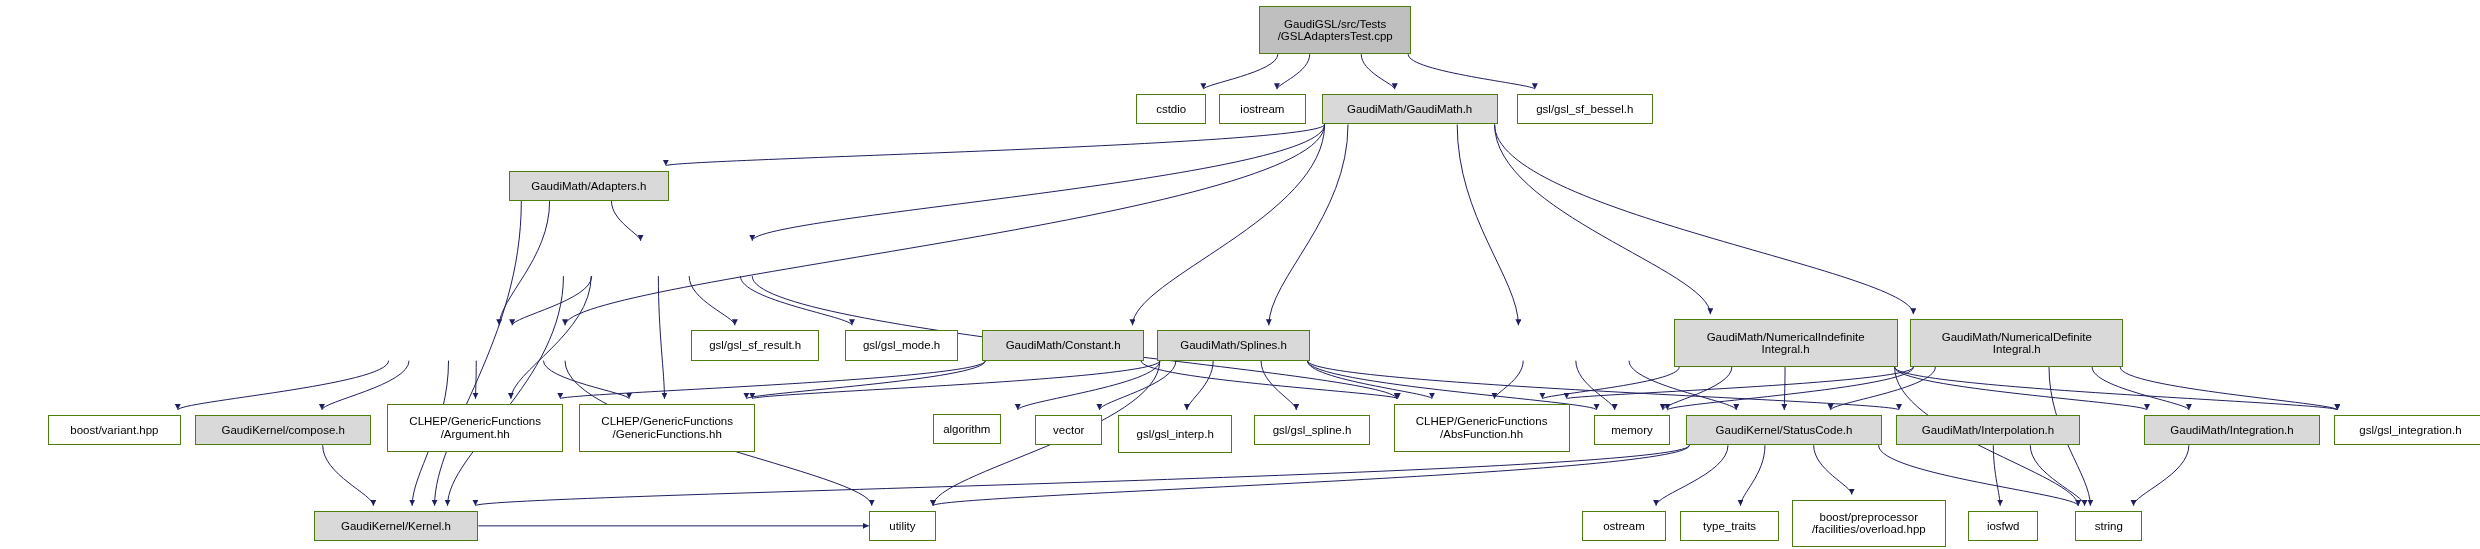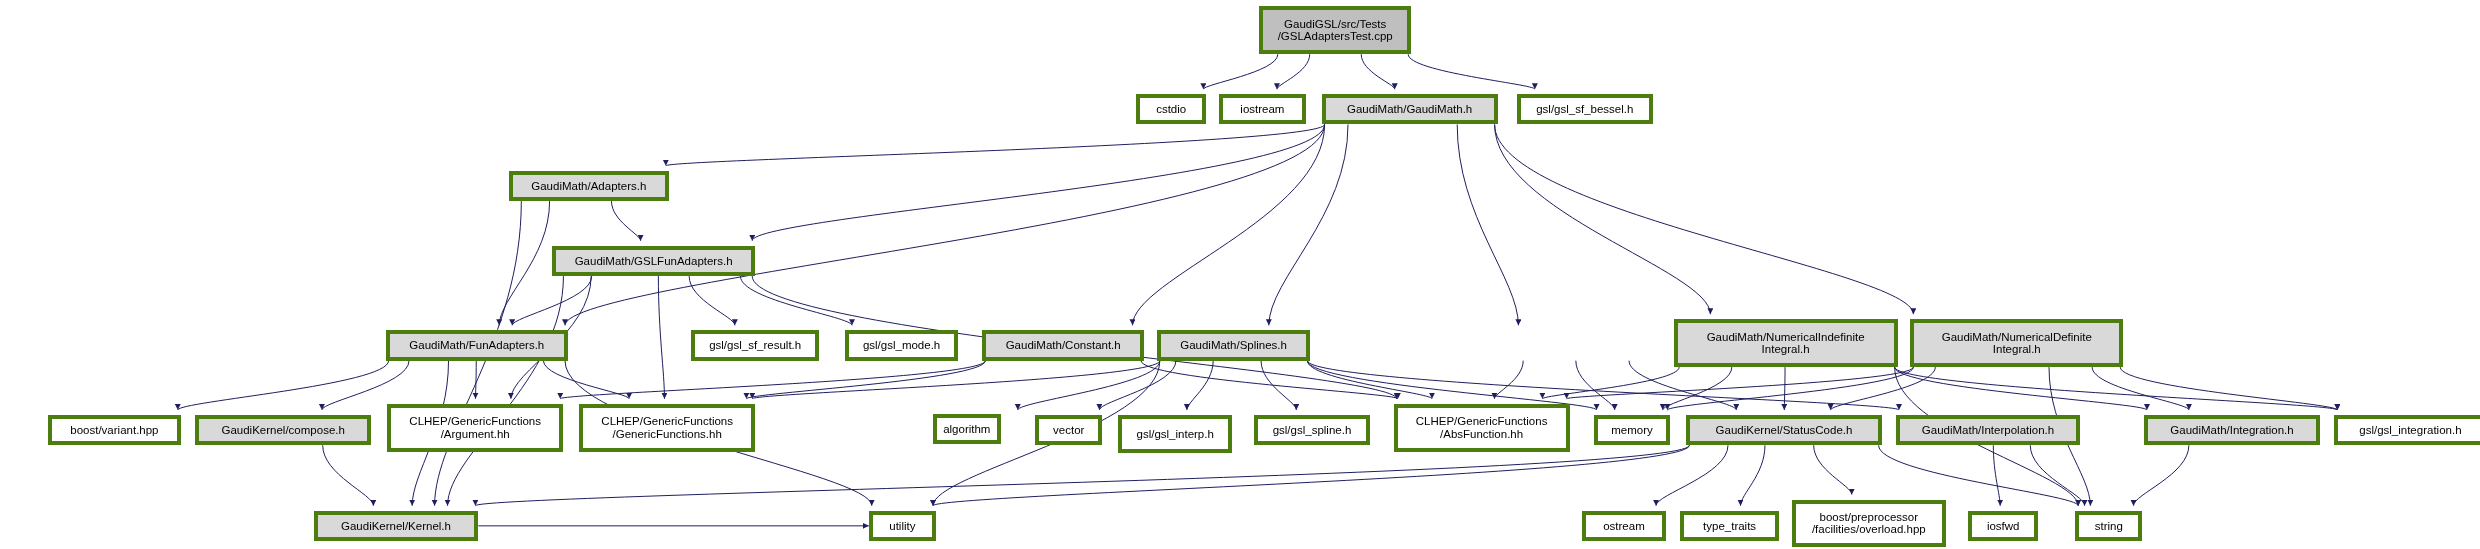--- a/index.html
+++ b/index.html
@@ -21,21 +21,21 @@
     position: absolute;
     left: 0;
     top: 0;
     width: 2480px;
     height: 549px;
     pointer-events: none;
   }
   .node {
     position: absolute;
     box-sizing: border-box;
-    border: 4px solid #4d7c0f;
+    border: 1px solid #4d7c0f;
     background: #ffffff;
     color: #000000;
     font-size: 11.5px;
     line-height: 12.5px;
     text-align: center;
     display: flex;
     align-items: center;
     justify-content: center;
     white-space: pre-line;
     padding: 0 2px;
@@ -125,22 +125,20 @@
       <path d="M322.68,445.26453488372096 C322.68,474.7094476744186 373.44,494.3393895348837 373.44,505.6976744186046" fill="none" stroke="#1f1f5f" stroke-width="1" marker-end="url(#arw)"></path>
       <path d="M2188.88,445.26453488372096 C2188.88,474.7094476744186 2133.44,494.3393895348837 2133.44,505.6976744186046" fill="none" stroke="#1f1f5f" stroke-width="1" marker-end="url(#arw)"></path>
     </svg>
 <div class="node root" style="left: 1259.2px; top: 6.38372px; width: 152px; height: 47.8779px;">GaudiGSL/src/Tests
 /GSLAdaptersTest.cpp</div>
     <div class="node" style="left: 1136px; top: 94.1599px; width: 70.4px; height: 30.3227px; text-align: center;">cstdio</div>
     <div class="node" style="left: 1219.2px; top: 94.1599px; width: 86.4px; height: 30.3227px;">iostream</div>
     <div class="node grey" style="left: 1321.6px; top: 94.1599px; width: 176px; height: 30.3227px;">GaudiMath/GaudiMath.h</div>
     <div class="node" style="left: 1516.8px; top: 94.1599px; width: 136px; height: 30.3227px;">gsl/gsl_sf_bessel.h</div>
     <div class="node grey" style="left: 508.8px; top: 170.765px; width: 160px; height: 30.3227px;">GaudiMath/Adapters.h</div>
-    <div class="node grey" style="left: 552px; top: 245.773px; width: 203.2px; height: 30.3227px;">GaudiMath/GSLFunAdapters.h</div>
-    <div class="node grey" style="left: 385.6px; top: 330.358px; width: 182.4px; height: 30.3227px;">GaudiMath/FunAdapters.h</div>
     <div class="node" style="left: 691.2px; top: 330.358px; width: 128px; height: 30.3227px;">gsl/gsl_sf_result.h</div>
     <div class="node" style="left: 844.8px; top: 330.358px; width: 113.6px; height: 30.3227px;">gsl/gsl_mode.h</div>
     <div class="node grey" style="left: 982.4px; top: 330.358px; width: 161.6px; height: 30.3227px;">GaudiMath/Constant.h</div>
     <div class="node grey" style="left: 1156.8px; top: 330.358px; width: 153.6px; height: 30.3227px;">GaudiMath/Splines.h</div>
     <div class="node grey" style="left: 1673.6px; top: 319.186px; width: 224px; height: 47.8779px;">GaudiMath/NumericalIndefinite
 Integral.h</div>
     <div class="node grey" style="left: 1910.4px; top: 319.186px; width: 212.8px; height: 47.8779px;">GaudiMath/NumericalDefinite
 Integral.h</div>
     <div class="node" style="left: 48px; top: 414.942px; width: 132.8px; height: 30.3227px;">boost/variant.hpp</div>
     <div class="node grey" style="left: 195.2px; top: 414.942px; width: 176px; height: 30.3227px;">GaudiKernel/compose.h</div>

